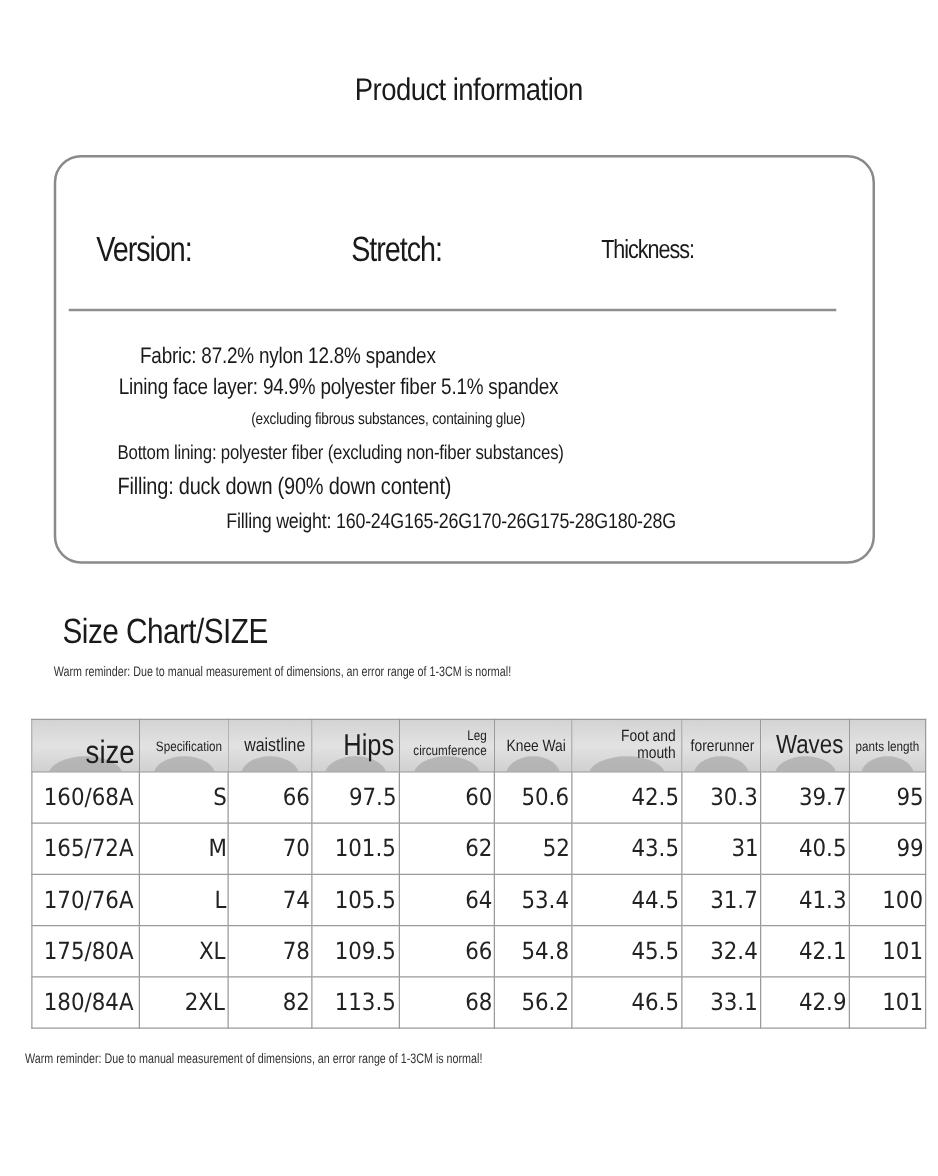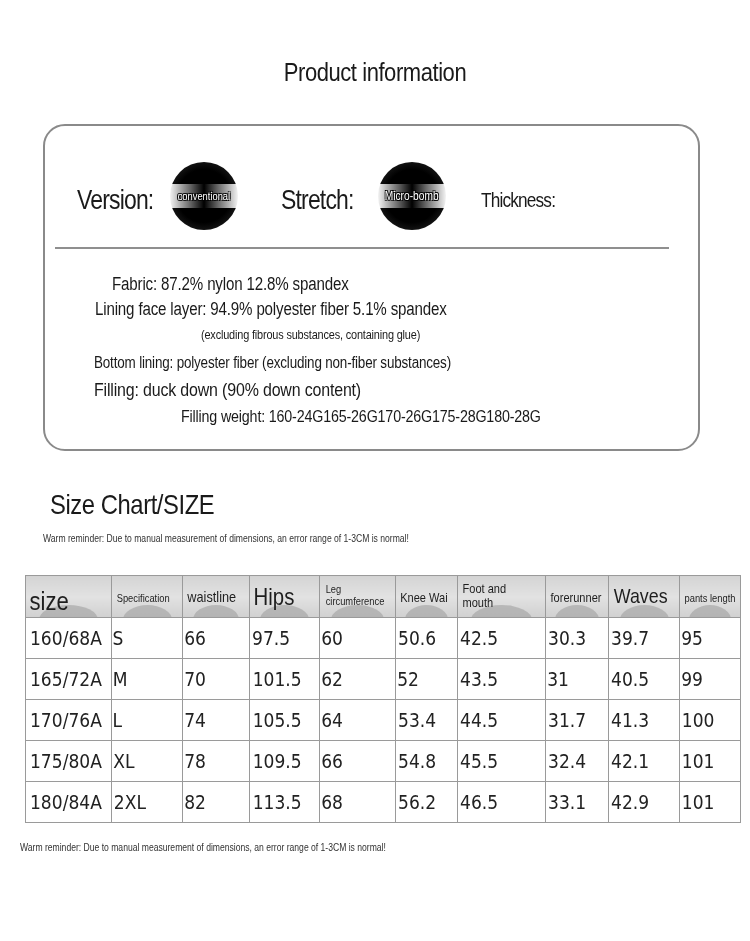--- a/index.html
+++ b/index.html
@@ -15,46 +15,38 @@
   .badge-shine { position: absolute; left: 0; top: 22px; width: 68px; height: 24px; background: linear-gradient(90deg, rgba(255,255,255,0.95) 0%, rgba(255,255,255,0.4) 30%, rgba(0,0,0,0) 50%, rgba(255,255,255,0.4) 70%, rgba(255,255,255,0.95) 100%); }
   .badge-text { position: relative; color: #fff; white-space: nowrap; text-shadow: -1px -1px 0 #000, 1px -1px 0 #000, -1px 1px 0 #000, 1px 1px 0 #000; transform: scaleX(0.85); }
   .divider { position: absolute; left: 55px; top: 247px; width: 614px; height: 2px; background: #8f8f8f; }
 
   .info-line { position: absolute; white-space: nowrap; transform: scaleX(0.84); transform-origin: left center; letter-spacing: -0.2px; }
 
   .size-title { position: absolute; left: 50px; top: 489px; font-size: 28px; letter-spacing: -0.5px; transform: scaleX(0.85); transform-origin: left center; white-space: nowrap; }
   .reminder { position: absolute; font-size: 11px; color: #333; white-space: nowrap; transform: scaleX(0.78); transform-origin: left center; }
 
   table.size-table { position: absolute; left: 25px; top: 575px; border-collapse: collapse; table-layout: fixed; }
-  table.size-table th, table.size-table td { border: 1.5px solid #9a9a9a; text-align: left; vertical-align: middle; }
+  table.size-table th, table.size-table td { border: 1.5px solid #9a9a9a; text-align: right; vertical-align: middle; }
   table.size-table th { height: 42px; background: linear-gradient(180deg, #d4d4d4 0%, #e2e2e2 50%, #d0d0d0 100%); position: relative; overflow: hidden; font-weight: normal; color: #1e1e1e; }
   table.size-table th::after { content: ""; position: absolute; left: 15%; right: 15%; bottom: -18px; height: 30px; background: #9a9a9a; border-radius: 50% 50% 0 0; opacity: 0.55; }
   table.size-table th span { position: relative; z-index: 1; display: inline-block; transform: scaleX(0.85); line-height: 1.05; }
   table.size-table td { height: 41px; font-size: 19px; color: #222; font-family: "DejaVu Sans", sans-serif; font-weight: normal; margin-left: 36px; }
   table.size-table td span { display: inline-block; transform: scaleX(0.9); }
 </style>
 </head>
 <body>
 
 <div class="title">Product information</div>
 
 <div class="info-box"></div>
 
 <div class="attr-row">
   <span class="attr-label" style="left:77px; top:24px;">Version:</span>
-  <div class="badge" style="left:170px; top:2px;">
-    <div class="badge-shine"></div>
-    <span class="badge-text" style="font-size:11px;">conventional</span>
-  </div>
 
   <span class="attr-label" style="left:281px; top:24px;">Stretch:</span>
-  <div class="badge" style="left:378px; top:2px;">
-    <div class="badge-shine"></div>
-    <span class="badge-text" style="font-size:12px;">Micro-bomb</span>
-  </div>
 
   <span class="attr-label" style="left:481px; top:28px; font-size:21px;">Thickness:</span>
 </div>
 
 <div class="divider"></div>
 
 <div class="info-line" style="left:112px; top:274px; font-size:18px;">Fabric: 87.2% nylon 12.8% spandex</div>
 <div class="info-line" style="left:95px; top:299px; font-size:18px;">Lining face layer: 94.9% polyester fiber 5.1% spandex</div>
 <div class="info-line" style="left:201px; top:327px; font-size:13px;">(excluding fibrous substances, containing glue)</div>
 <div class="info-line" style="left:94px; top:354px; font-size:16px;">Bottom lining: polyester fiber (excluding non-fiber substances)</div>

